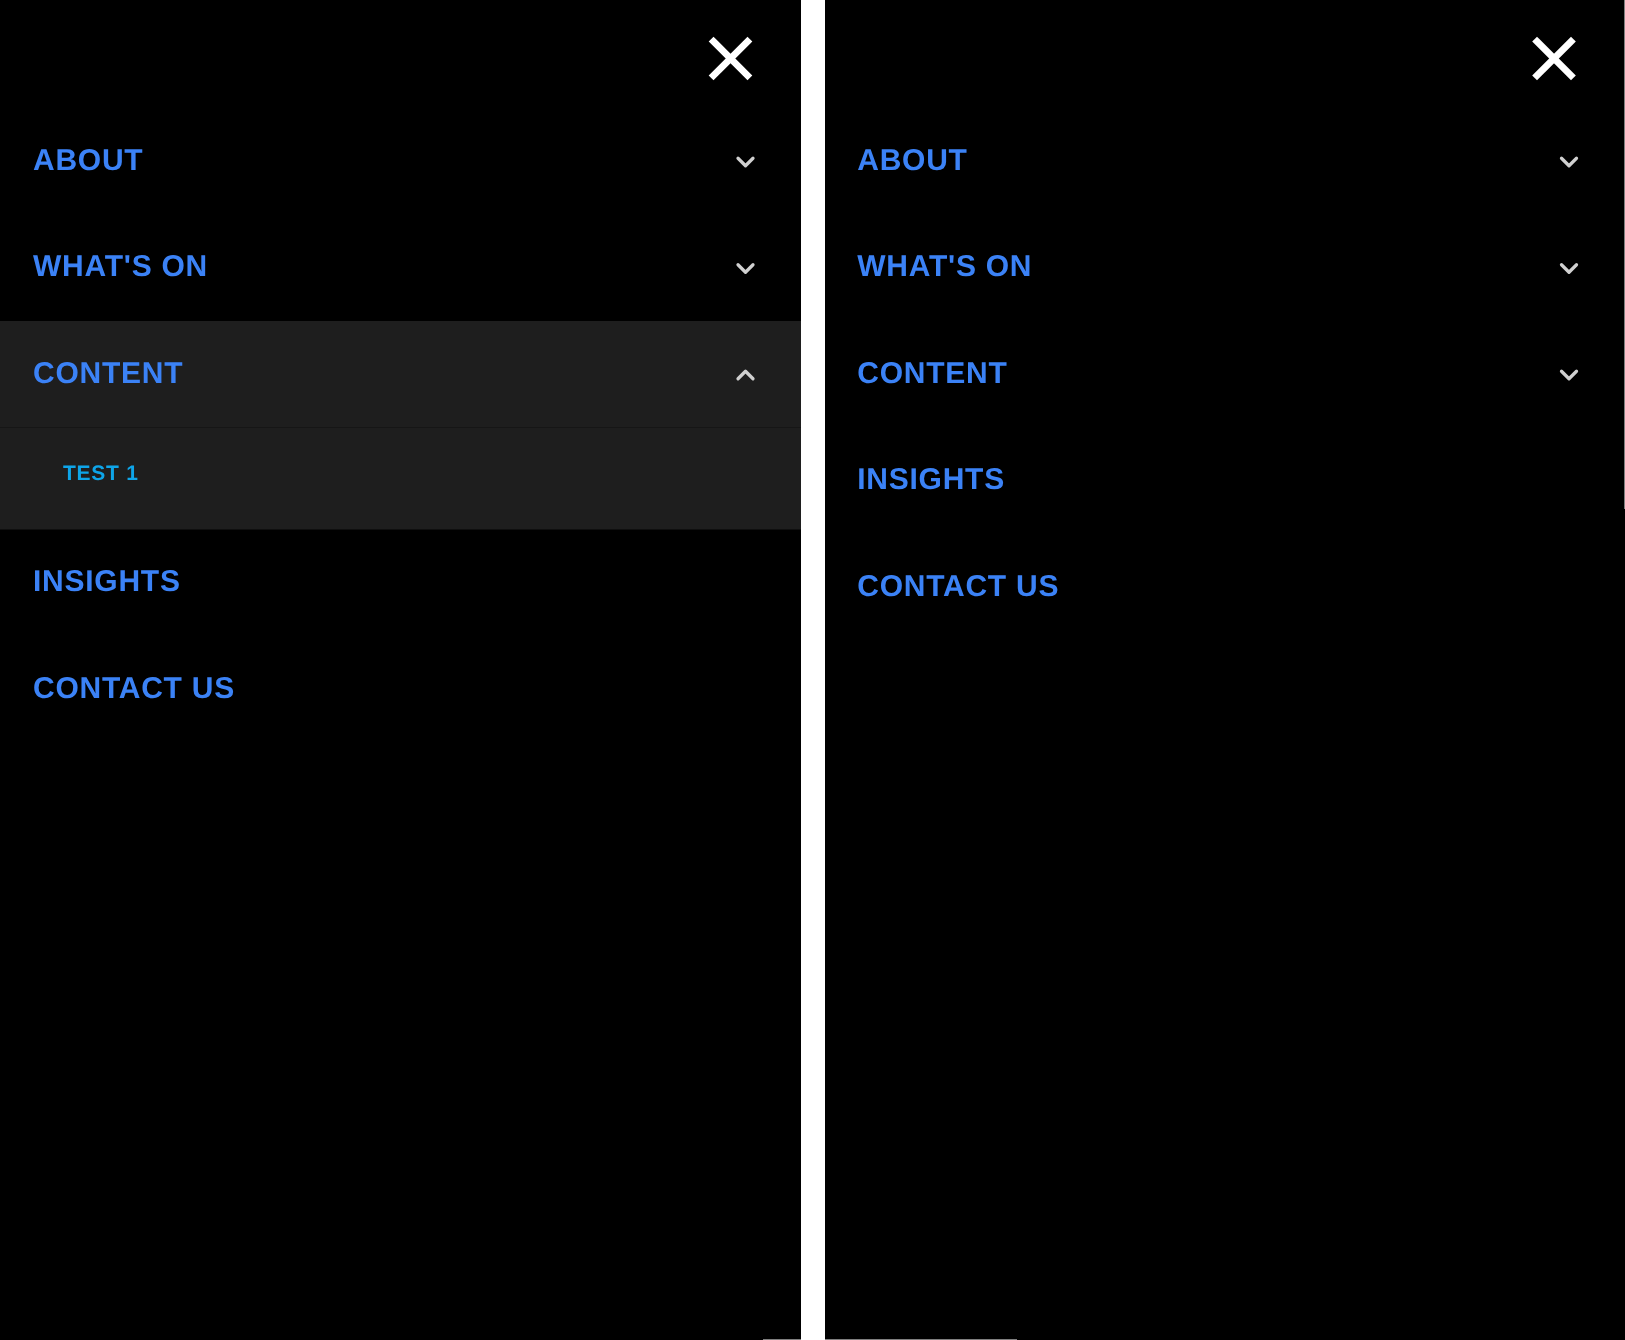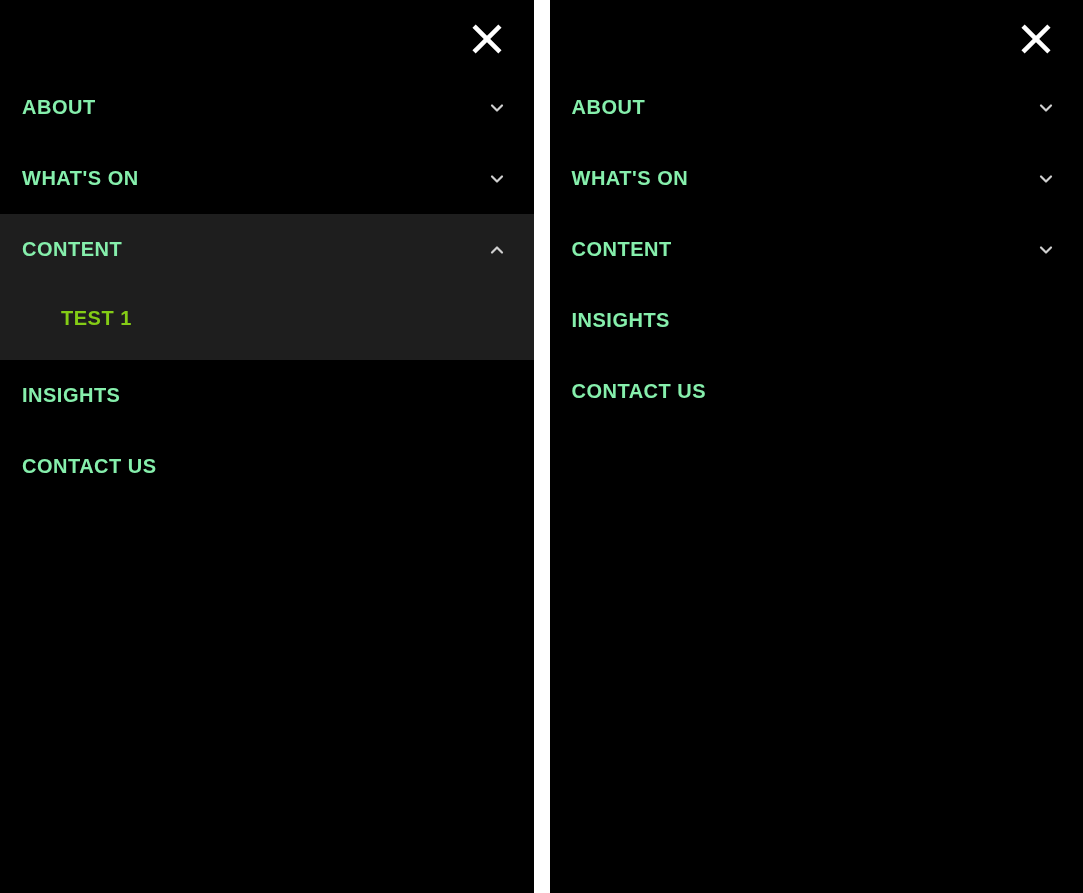--- a/index.html
+++ b/index.html
@@ -39,43 +39,42 @@
     .menu { display: flex; flex-direction: column; }
     .menu-item {
       display: flex;
       align-items: center;
       justify-content: space-between;
       padding: 24px 26px 24px 22px;
       cursor: pointer;
       font-size: 20px;
       font-weight: 600;
       letter-spacing: 0.5px;
-      color: #86efac;
+      color: #3b82f6;
     }
     .menu-item .chev {
       width: 22px; height: 22px;
       display: flex; align-items: center; justify-content: center;
       color: #d0d0d0;
     }
     .menu-item .chev svg { width: 20px; height: 20px; }
     .menu-item.expanded { background: #1e1e1e; }
     .submenu {
       background: #1e1e1e;
       display: flex;
       flex-direction: column;
       padding-bottom: 8px;
     }
     .submenu-item {
       padding: 22px 26px 22px 42px;
-      font-size: 20px;
+      font-size: 14px;
       font-weight: 600;
       letter-spacing: 0.5px;
-      color: #84cc16;
+      color: #0ea5e9;
       cursor: pointer;
-      margin-left: 19px;
     }
   </style>
 </head>
 <body>
 
 <div class="panel">
   <div class="close-wrap">
     <div class="close-btn">
       <span>
         <svg viewBox="0 0 24 24" fill="none" stroke="currentColor" stroke-width="3.2" stroke-linecap="square">

